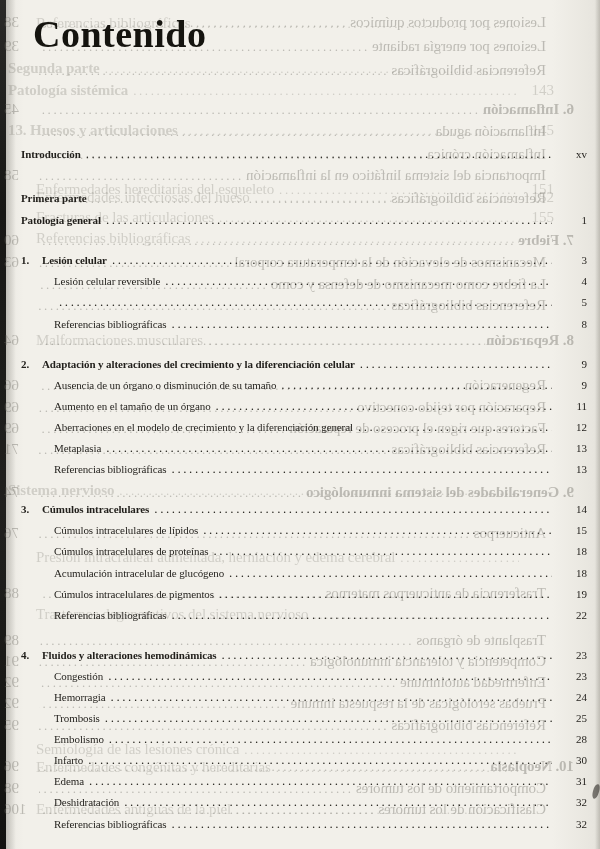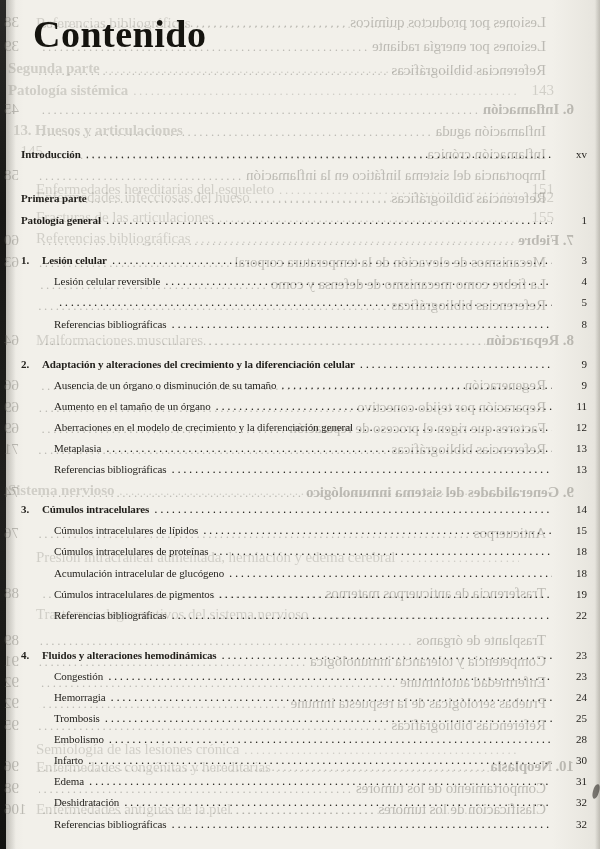--- a/index.html
+++ b/index.html
@@ -235,21 +235,21 @@
       <div class="ghost under gb" style="top: 58px;">
         <span class="lbl">Segunda parte</span>
         <span class="dots"></span>
         <span class="pg"></span>
       </div>
       <div class="ghost under gb" style="top: 80px;">
         <span class="lbl">Patología sistémica</span>
         <span class="dots"></span>
         <span class="pg">143</span>
       </div>
-      <div class="ghost under gb" style="top: 120px; flex-direction: column;">
+      <div class="ghost under gb" style="top: 120px;">
         <span class="lbl">13. Huesos y articulaciones</span>
         <span class="dots"></span>
         <span class="pg">145</span>
       </div>
       <div class="ghost under gi" style="top: 179px;">
         <span class="lbl">Enfermedades hereditarias del esqueleto</span>
         <span class="dots"></span>
         <span class="pg">151</span>
       </div>
       <div class="ghost under gi" style="top: 187px;">

